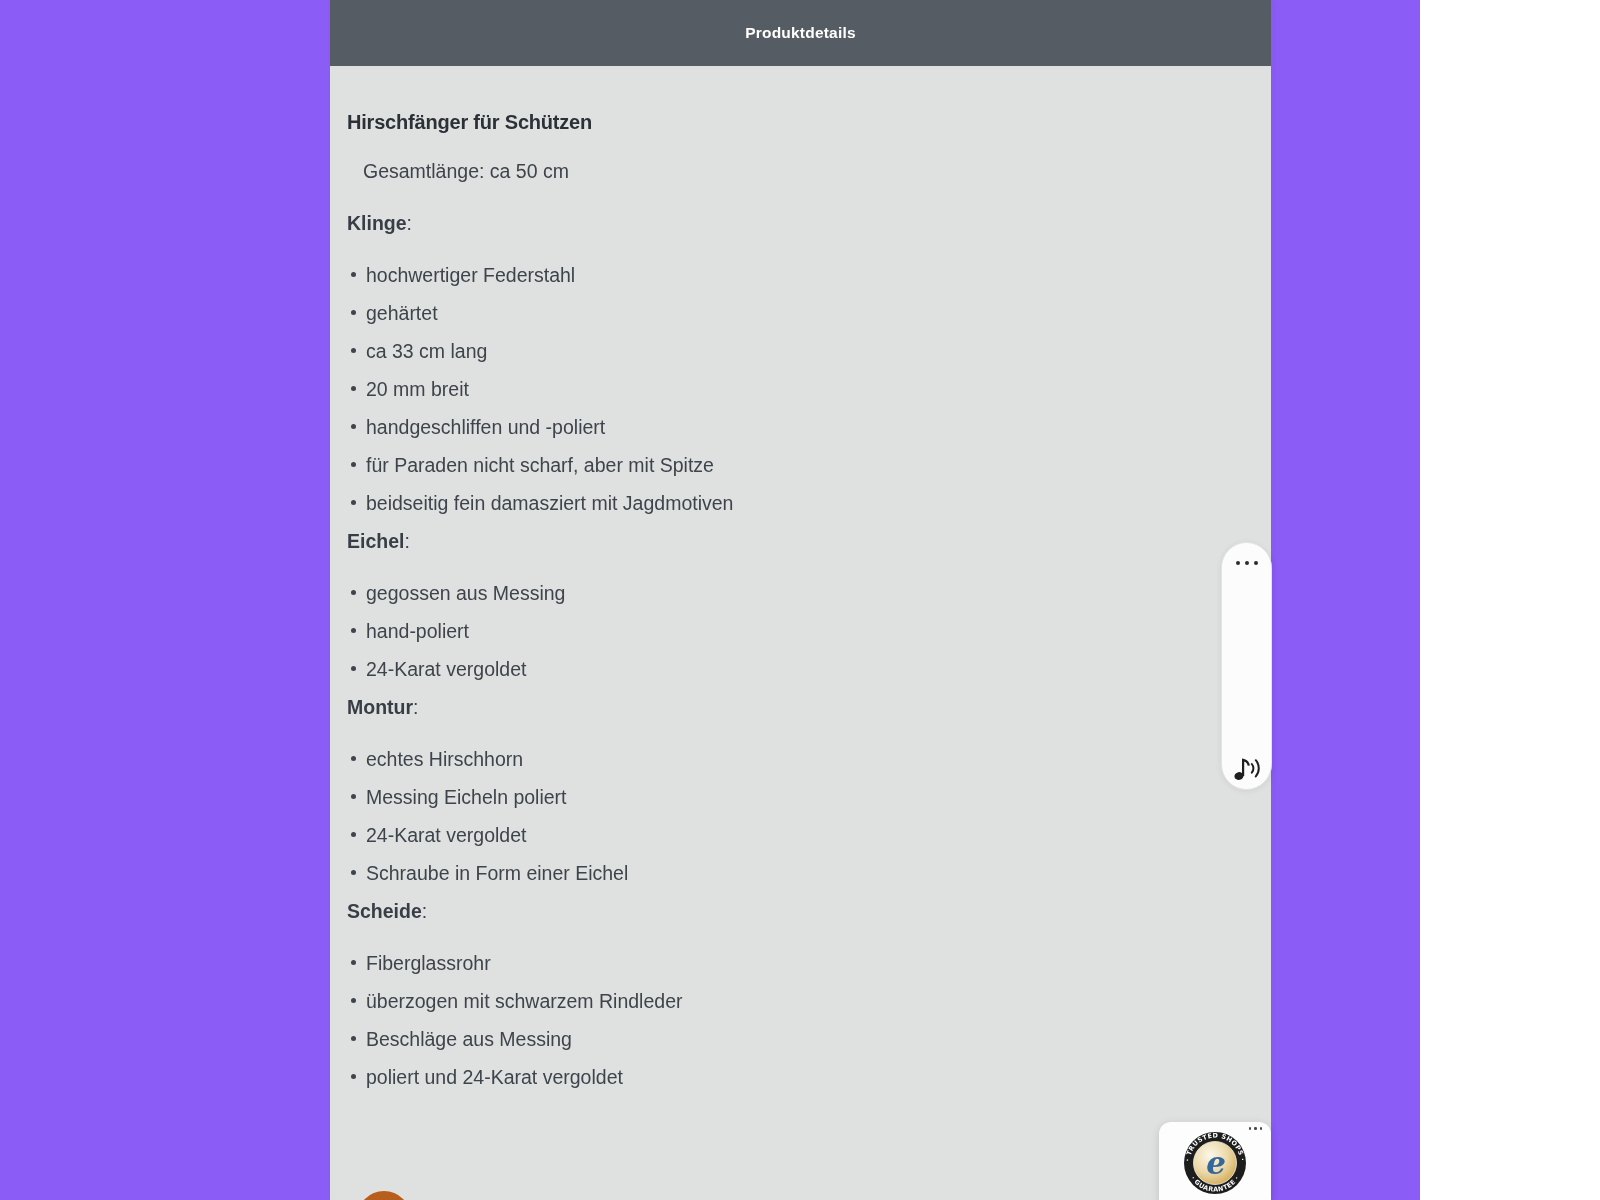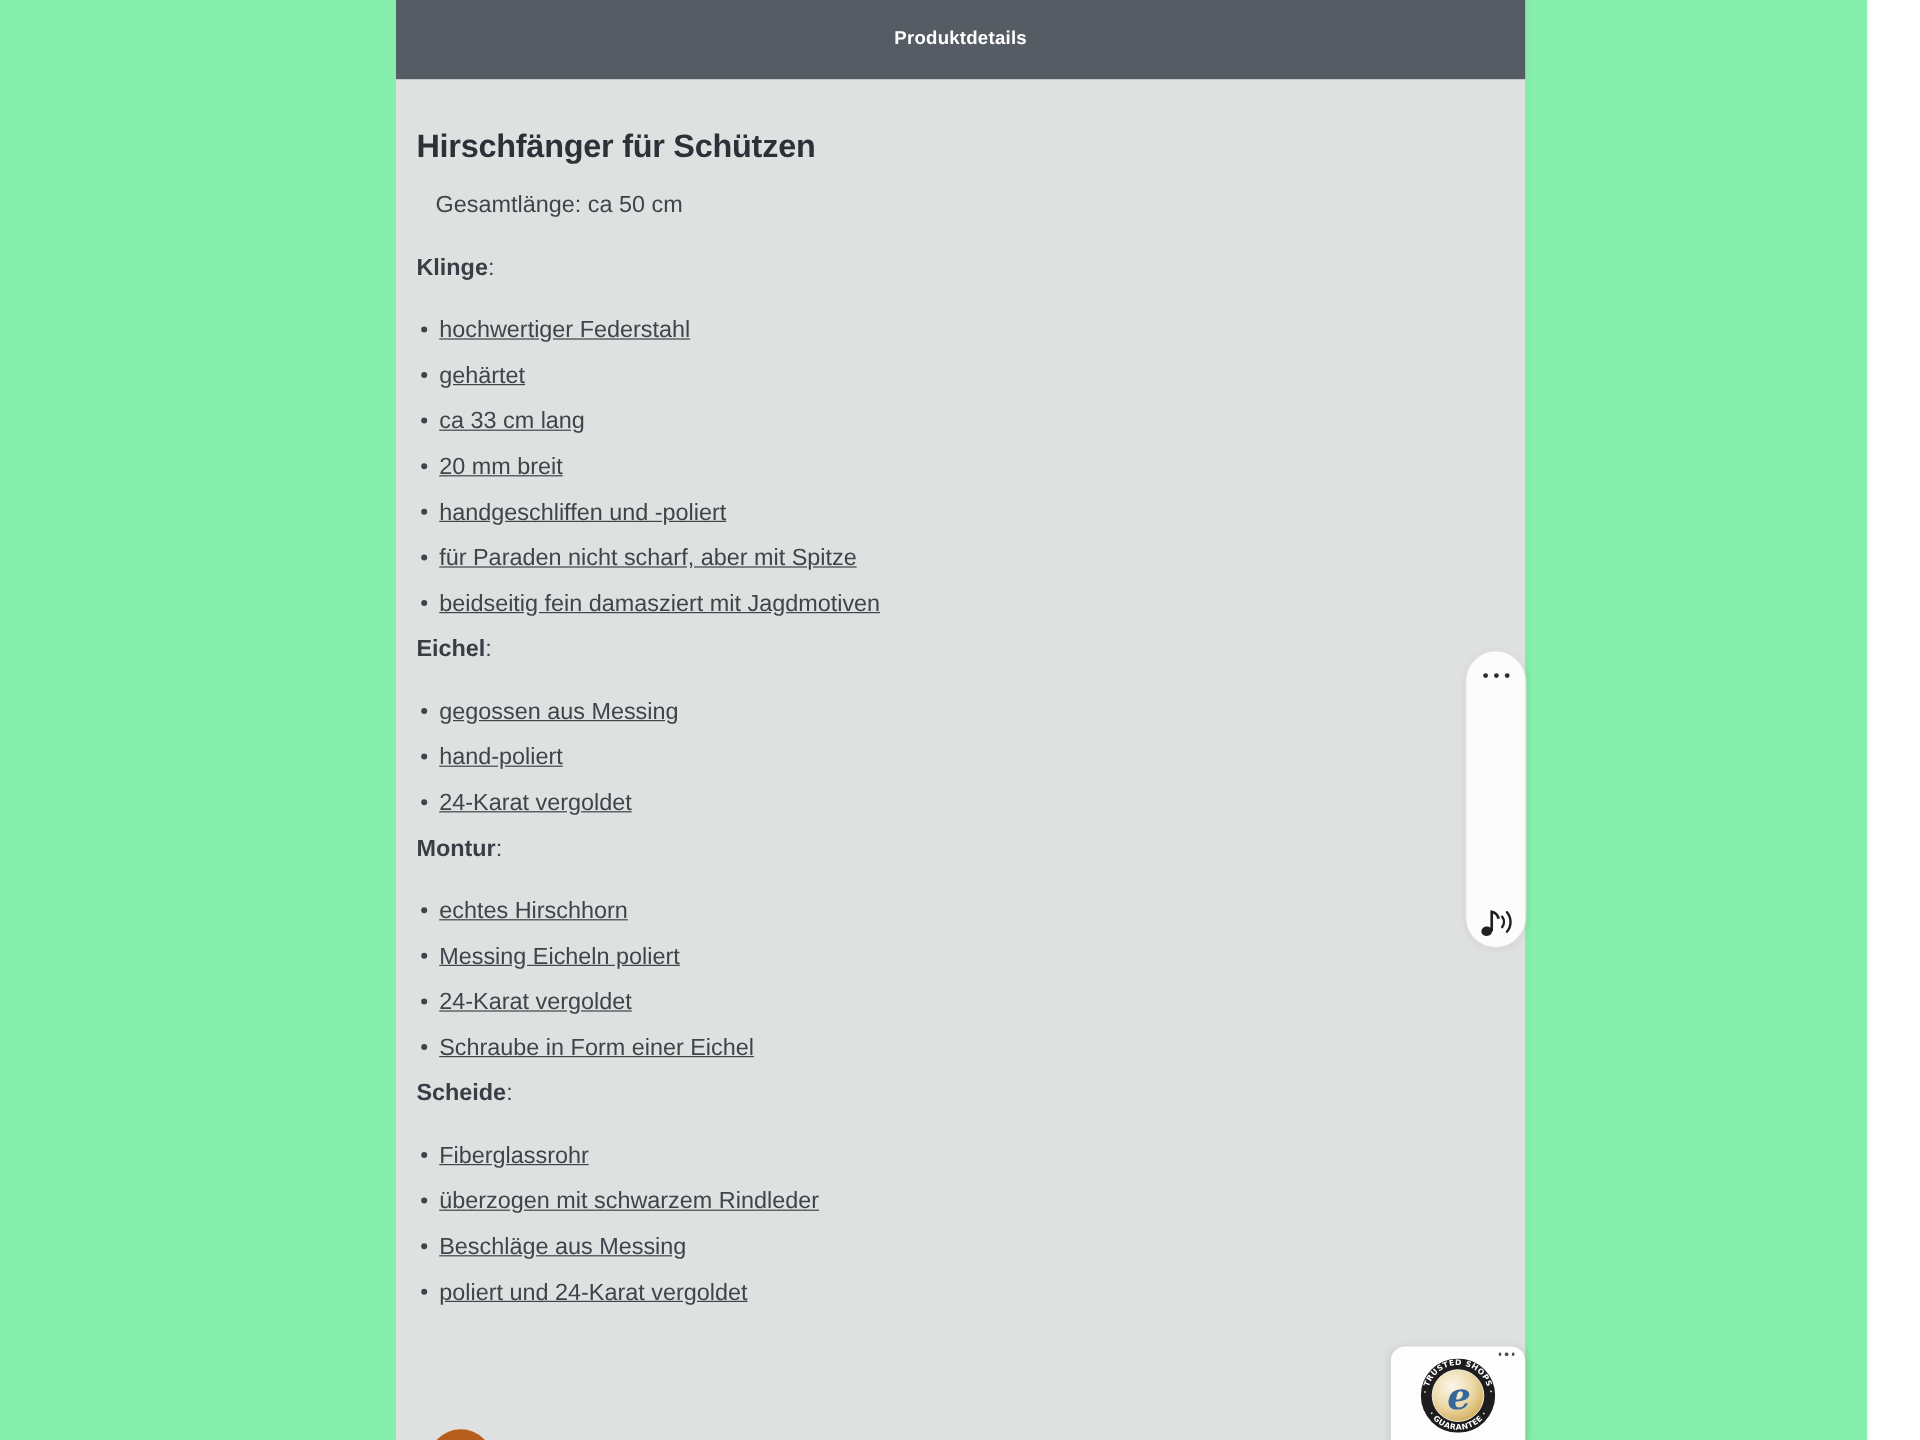--- a/index.html
+++ b/index.html
@@ -1,43 +1,43 @@
 <!DOCTYPE html>
 <html><head>
 <meta charset="utf-8">
 <style>
   * { margin:0; padding:0; box-sizing:border-box; }
   html,body { width:1600px; height:1200px; }
   .page {
-    position:relative; width:1556px; height:1200px;
-    background:#86efac; overflow:hidden;
+    position:relative; width:1420px; height:1200px;
+    background:#8b5cf6; overflow:hidden;
     font-family:"Liberation Sans", sans-serif;
     color:#3e444b;
   }
   .panel {
     position:absolute; left:330px; top:0; width:941px; height:1200px;
     background:#dfe1e0;
     box-shadow:2px 0 6px rgba(0,0,0,0.04);
   }
   .panel-header {
     height:66px; background:#565c64;
     display:flex; align-items:center; justify-content:center;
   }
   .panel-header span {
     color:#ffffff; font-weight:bold; font-size:15.5px; letter-spacing:.2px;
   }
   .content { padding:41px 40px 0 17px; font-size:19.5px; line-height:22px; }
   h1.title {
-    font-size:27px; line-height:30px; font-weight:bold; color:#2b3137;
+    font-size:20px; line-height:30px; font-weight:bold; color:#2b3137;
     letter-spacing:-0.2px; margin:0 0 23px;
   }
   p.subtitle { margin:0 16px 30px; }
   p.label { margin:0 0 30px; }
   p.label strong { font-weight:bold; color:#383e45; }
-  ul.speclist { list-style:none; margin:0 0 14px; padding:0;text-decoration:underline; }
+  ul.speclist { list-style:none; margin:0 0 14px; padding:0; }
   ul.speclist li {
     position:relative; padding-left:19px; margin-bottom:16px; line-height:22px;
   }
   ul.speclist li::before {
     content:""; position:absolute; left:4px; top:8px;
     width:5px; height:5px; border-radius:50%; background:#3e444b;
   }
   
   .side-pill {
     position:absolute; left:1221px; top:542px; width:51px; height:248px;

